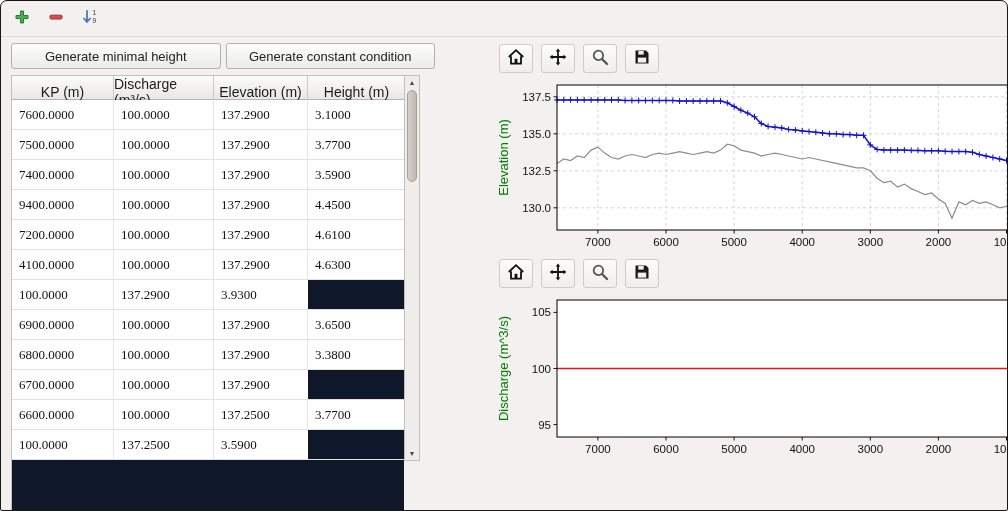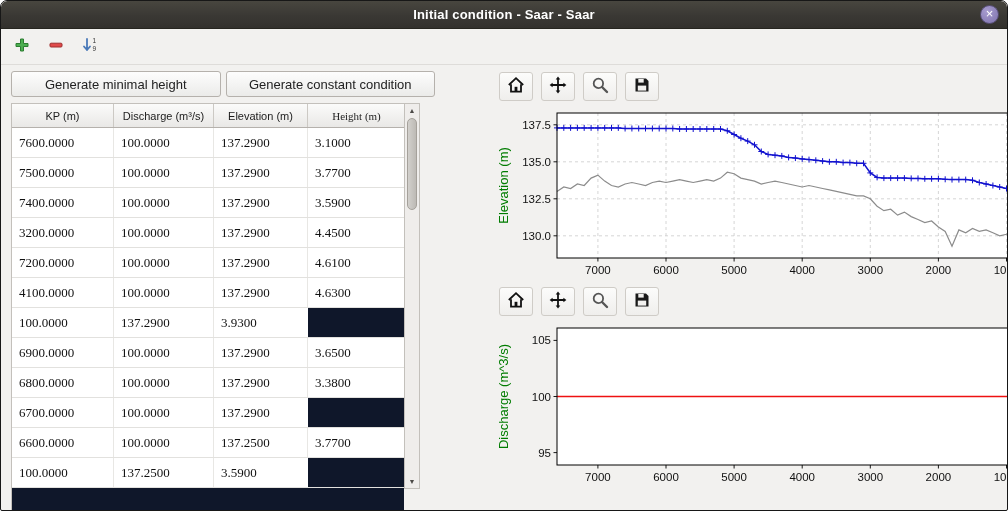--- a/index.html
+++ b/index.html
@@ -55,24 +55,24 @@
     border:1px solid #b5b1ac; border-radius:3px;
   }
   .table-area { display:flex; margin:0 2px; }
   .table-main { width:393px; display:flex; flex-direction:column; border:1px solid #c3c0bb; border-right:none; background:#fff; }
   .thead {
     display:grid; grid-template-columns:102px 100px 94px 97px;
     height:24px; background:linear-gradient(#fbfbfa,#e9e8e6);
     border-bottom:1px solid #b5b1ac;
   }
   .th {
-    font-size:11px; color:#1c1c1c; display:flex; align-items:center;
+    font-size:14px; color:#1c1c1c; display:flex; align-items:center;
     justify-content:center; border-right:1px solid #ccc9c4;
   }
-  .th:last-child { border-right:none;font-family:Liberation Serif, serif; }
+  .th:last-child { border-right:none; }
   .tbody { height:464px; overflow:hidden; background:#0f172a;font-family:Liberation Serif, serif; }
   .tr { display:grid; grid-template-columns:102px 100px 94px 97px; height:30px; border-bottom:1px solid #e2e1de; }
   .td {
     font-size:13px; color:#111; display:flex; align-items:center;
     padding-left:7px; border-right:1px solid #e8e7e4; background:#fff;
   }
   .td:last-child { border-right:none; }
 
   
   .vscroll {
@@ -97,26 +97,20 @@
   .plot-svg { display:block; }
   svg text.tick { font:11.5px "Liberation Sans", sans-serif; fill:#111; }
   svg text.ylab { font:13px "Liberation Sans", sans-serif; fill:#007c00; }
   svg text.icotext { font:6.5px "Liberation Sans", sans-serif; fill:#333; }
 </style>
 </head>
 <body>
 
 <div class="window">
 
-  <div class="titlebar">
-    <span class="title">Initial condition - Saar - Saar</span>
-    <div class="close-btn">
-      <span>×</span>
-    </div>
-  </div>
 
   <div class="main-toolbar">
     <button class="tool-btn">
       <span>
         <svg width="16" height="16" viewBox="0 0 16 16">
             <path d="M6.5 2h3v4.5H14v3H9.5V14h-3V9.5H2v-3h4.5z" fill="#4caf50" stroke="#2c7d31" stroke-width="1"></path>
           </svg>
       </span>
     </button>
     <button class="tool-btn">
@@ -166,21 +160,21 @@
                 <div class="td">137.2900</div>
                 <div class="td">3.7700</div>
               </div>
               <div class="tr">
                 <div class="td">7400.0000</div>
                 <div class="td">100.0000</div>
                 <div class="td">137.2900</div>
                 <div class="td">3.5900</div>
               </div>
               <div class="tr">
-                <div class="td">3200.0000</div>
+                <div class="td">9400.0000</div>
                 <div class="td">100.0000</div>
                 <div class="td">137.2900</div>
                 <div class="td">4.4500</div>
               </div>
               <div class="tr">
                 <div class="td">7200.0000</div>
                 <div class="td">100.0000</div>
                 <div class="td">137.2900</div>
                 <div class="td">4.6100</div>
               </div>

